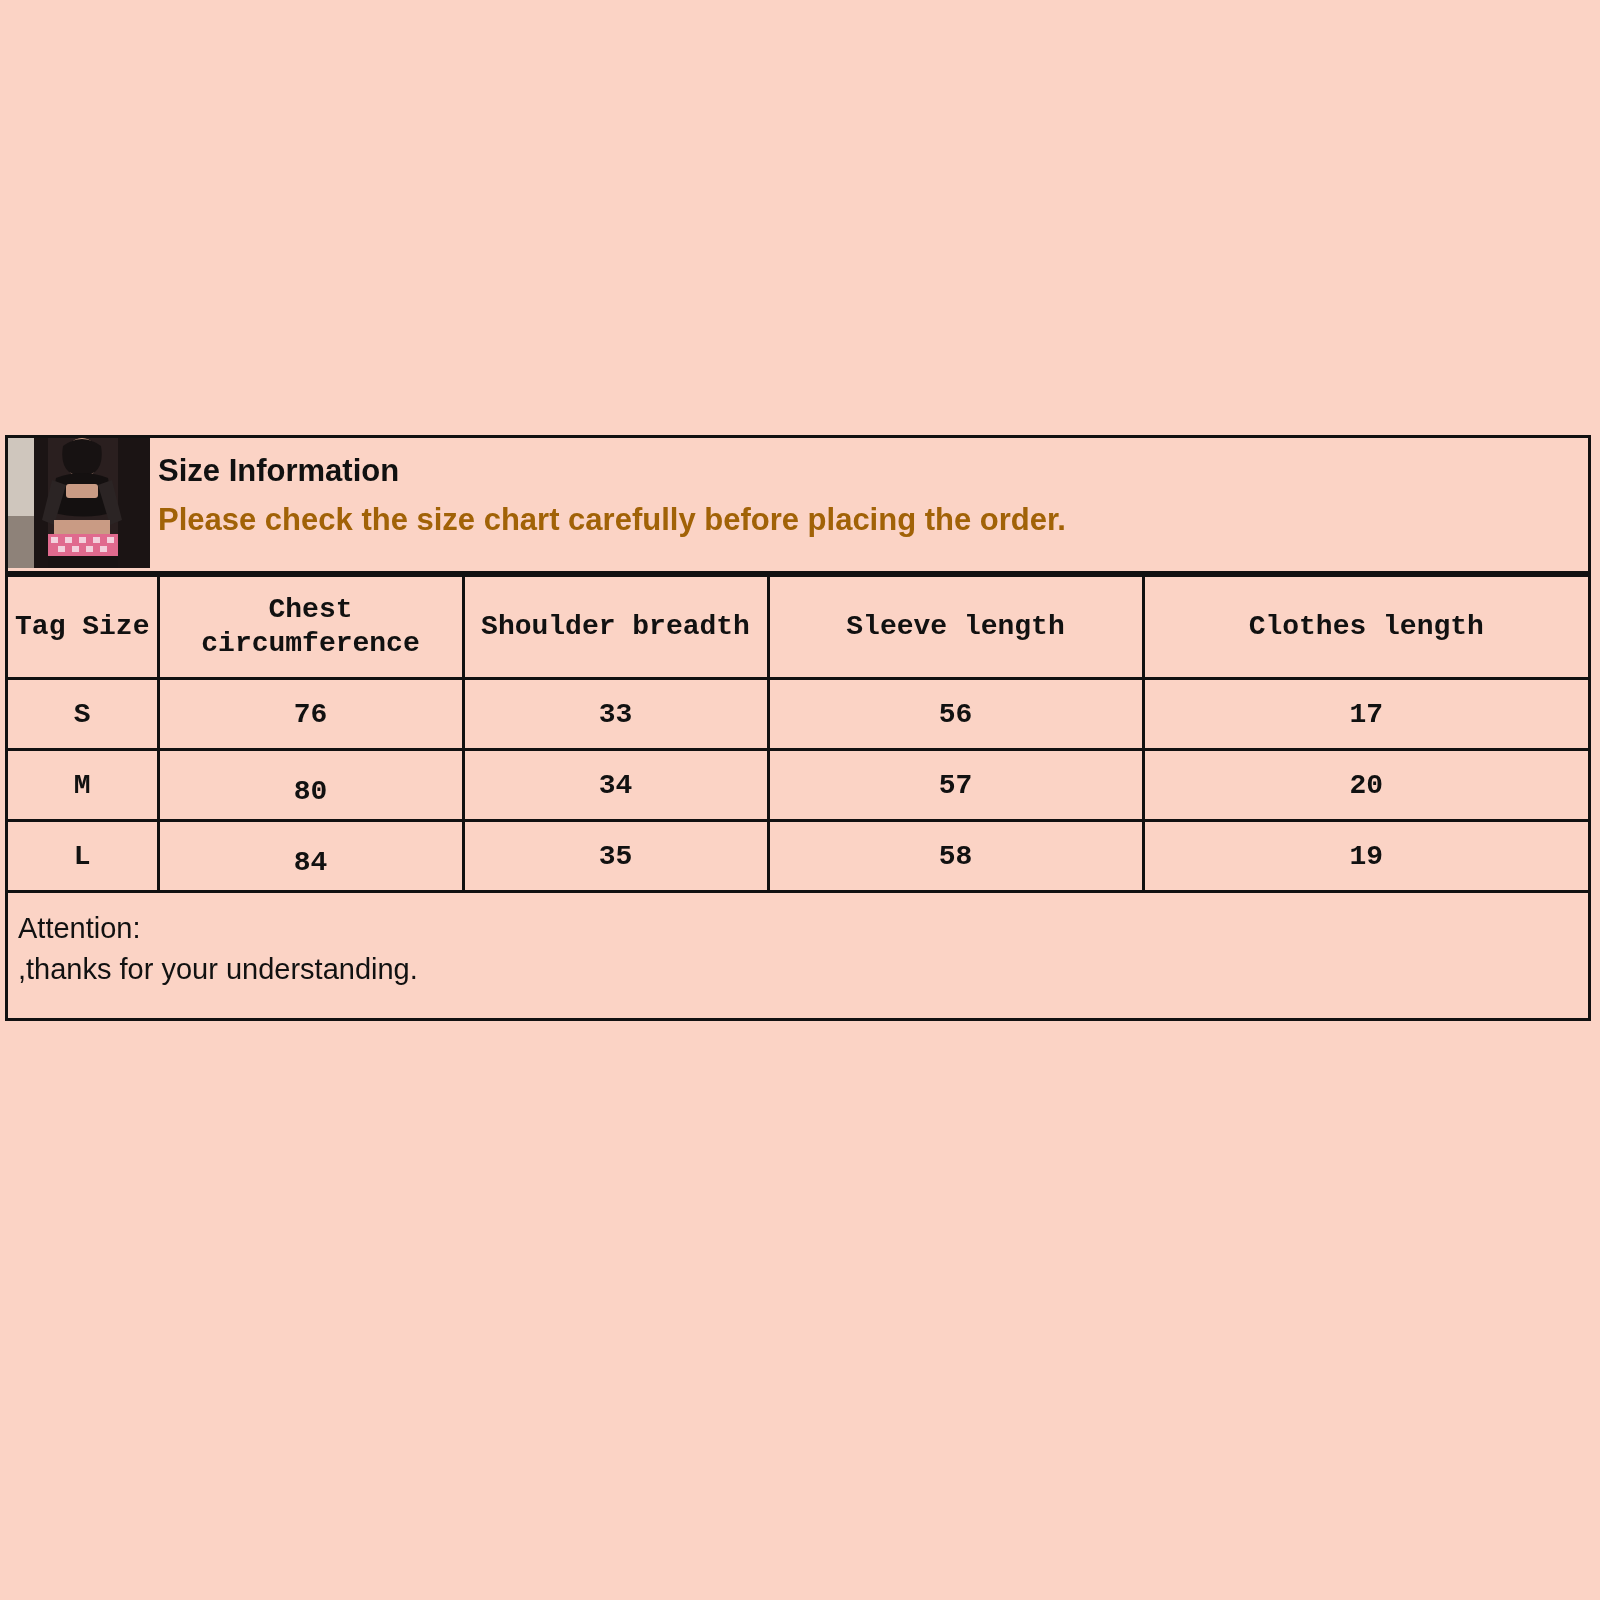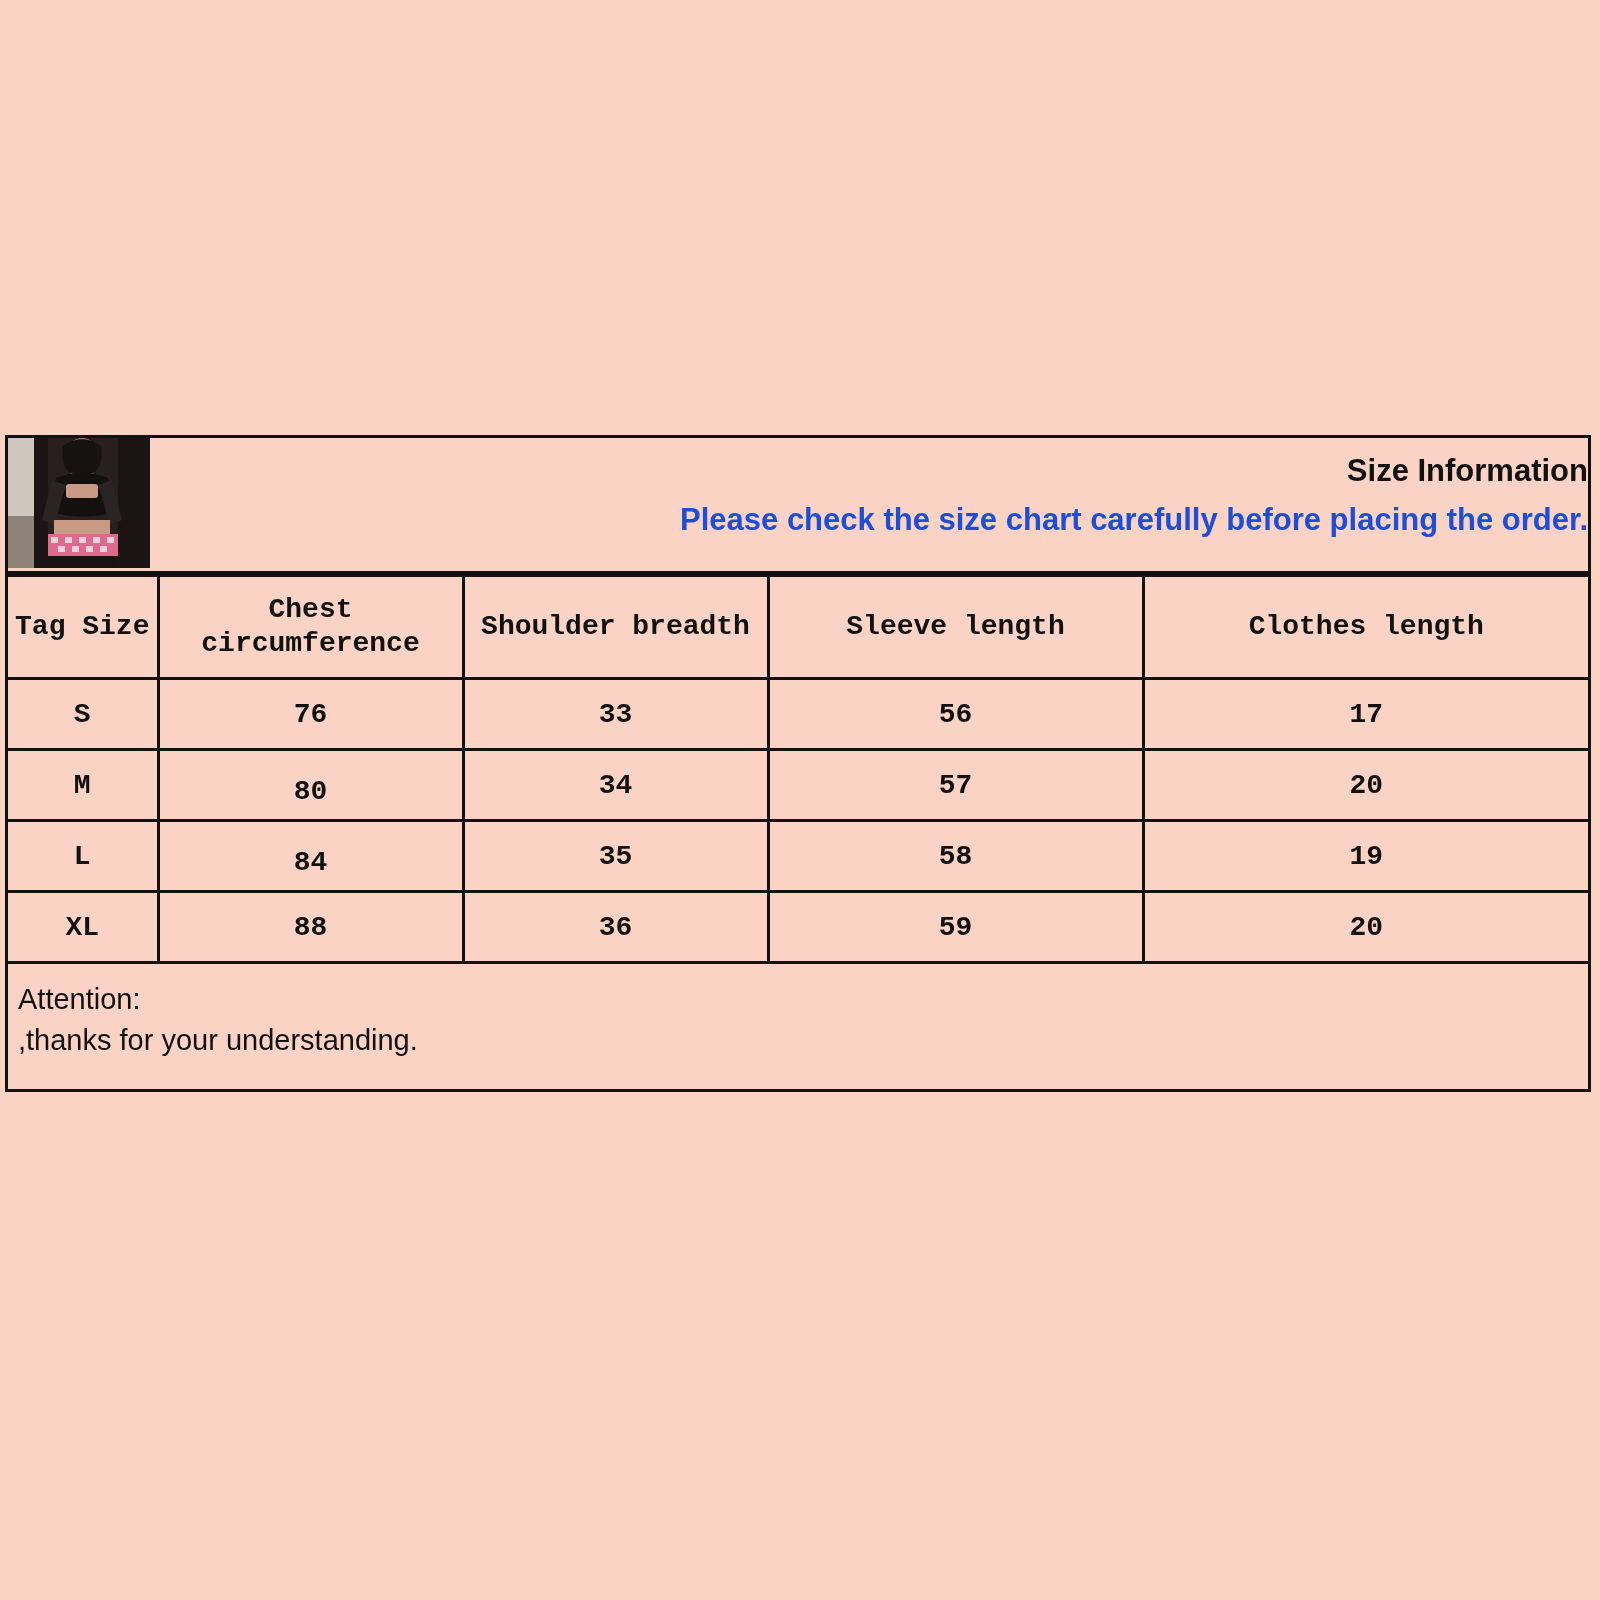--- a/index.html
+++ b/index.html
@@ -46,32 +46,32 @@
     width: 142px;
     height: 130px;
     background: #2a2020;
     overflow: hidden;
   }
   .thumb svg { display: block; }
 
   .header-text {
     padding-left: 150px;
     padding-top: 14px;
-    text-align: right;
+    text-align: left;
   }
   .title {
     font-size: 31px;
     font-weight: bold;
     color: #111;
     line-height: 1.25;
   }
   .subtitle {
     font-size: 31px;
     font-weight: bold;
-    color: #1d4ed8;
+    color: #a16207;
     line-height: 1.25;
     margin-top: 10px;
   }
 
   
   table.size-table {
     border-collapse: collapse;
     width: 100%;
     table-layout: fixed;
     font-family: Liberation Mono, monospace;
@@ -197,27 +197,20 @@
           <td>57</td>
           <td>20</td>
         </tr>
         <tr>
           <td>L</td>
           <td class="nudge-down">84</td>
           <td>35</td>
           <td>58</td>
           <td>19</td>
         </tr>
-        <tr>
-          <td>XL</td>
-          <td>88</td>
-          <td>36</td>
-          <td>59</td>
-          <td>20</td>
-        </tr>
       </tbody>
     </table>
 
     <div class="attention">
       <div class="line first">Attention:</div>
       <div class="line">,thanks for your understanding.</div>
     </div>
 
   </div>
 </div>

